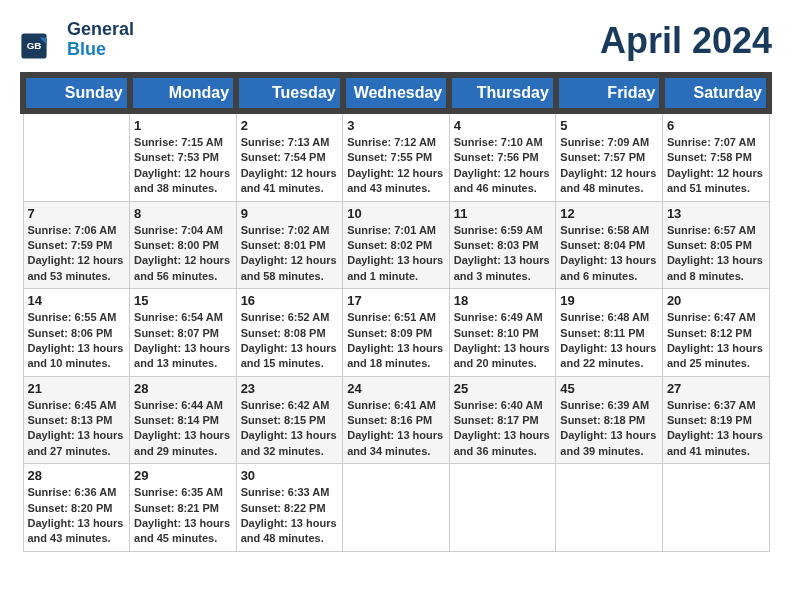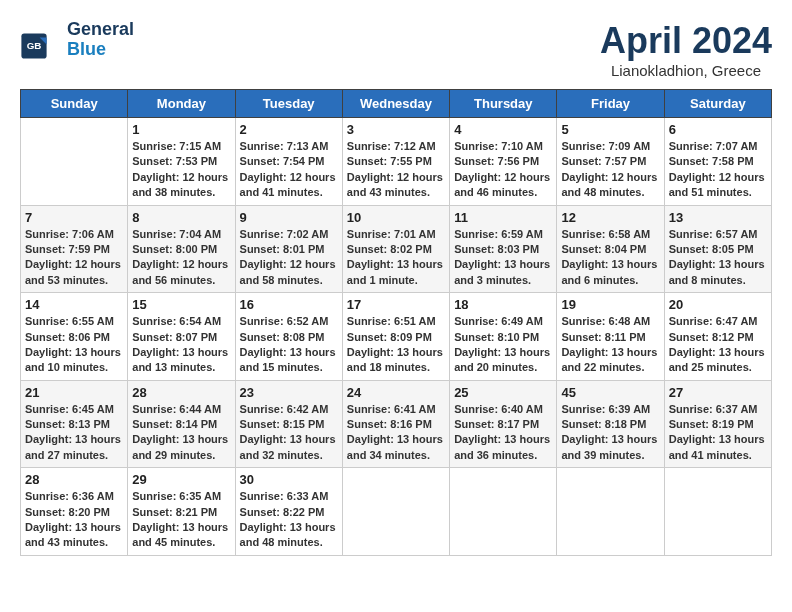--- a/index.html
+++ b/index.html
@@ -51,24 +51,24 @@
       width: 100%;
       border-collapse: collapse;
       font-size: 11px;
     }
     thead tr {
       background-color: #2a6ebb;
       color: white;
     }
     thead th {
       padding: 6px 4px;
-      text-align: center;
-      font-size: 13px;
-      font-weight: bold;
-      border: 1px solid #404040;
+      text-align: right;
+      font-size: 16px;
+      font-weight: bold;
+      border: 6px solid #404040;
     }
     tbody tr {
       vertical-align: top;
     }
     tbody td {
       border: 1px solid #ccc;
       padding: 4px;
       height: 80px;
       vertical-align: top;
       width: calc(100% / 7);
@@ -105,21 +105,20 @@
       <text x="20" y="24" text-anchor="middle" fill="white" font-size="14" font-weight="bold" font-family="Arial">GB</text>
       <polygon points="28,8 38,8 38,18" fill="#2a6ebb"></polygon>
     </svg>
     <div class="logo-text">
       <div>General</div>
       <div><span>Blue</span></div>
     </div>
   </div>
   <div class="title-area">
     <div class="month-title">April 2024</div>
-    <div class="location-title">Lianokladhion, Greece</div>
   </div>
 </div>
 
 <table>
   <thead>
     <tr>
     <th>Sunday</th>
         <th>Monday</th>
         <th>Tuesday</th>
         <th>Wednesday</th>

